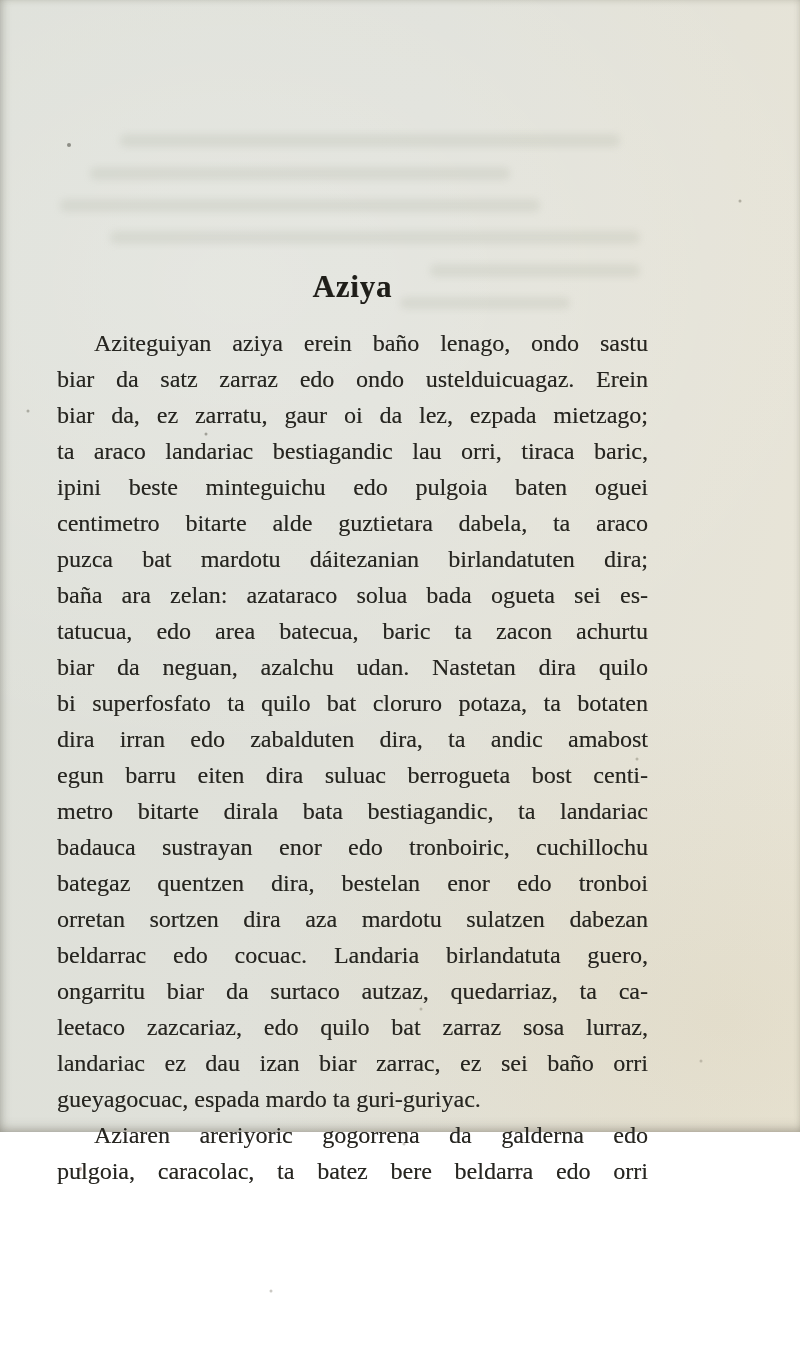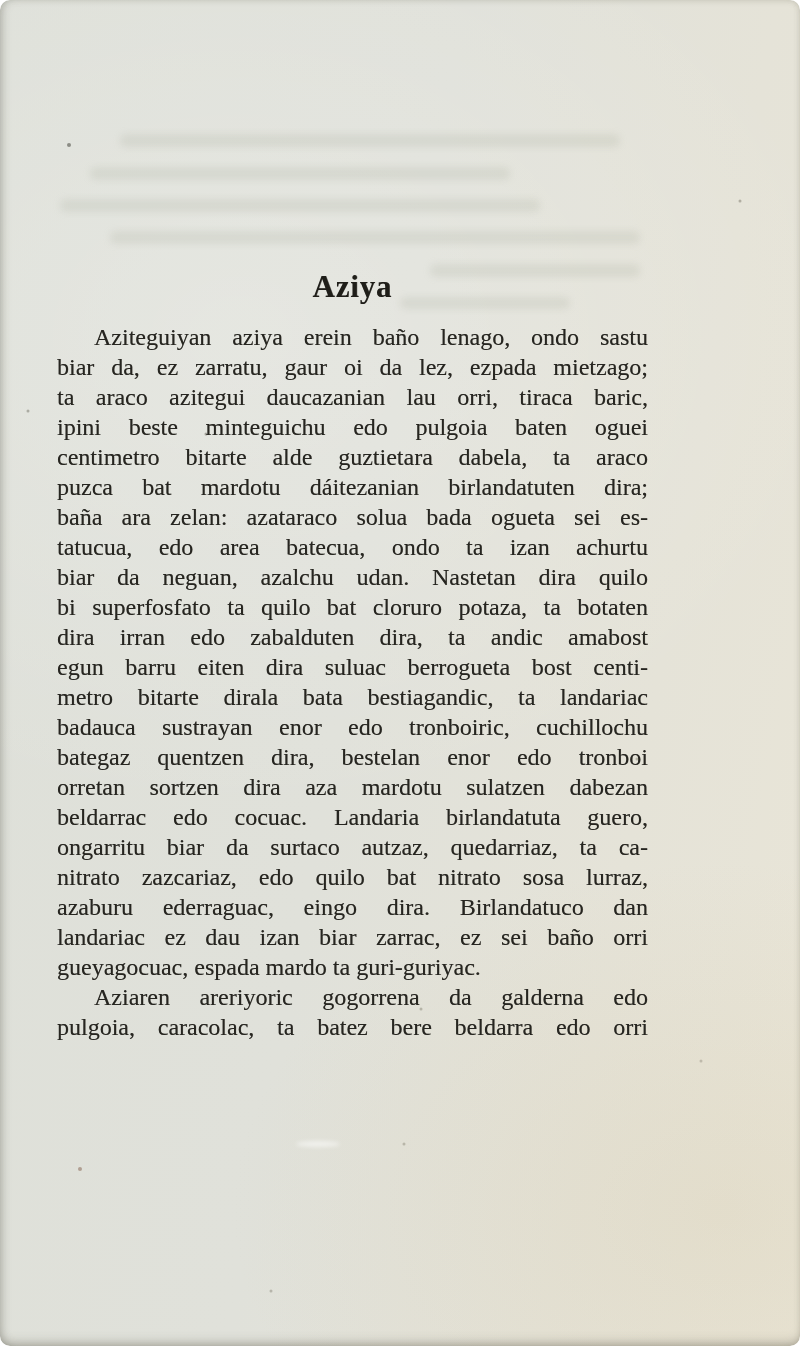--- a/index.html
+++ b/index.html
@@ -8,31 +8,30 @@
     width: 800px;
     height: 1346px;
     overflow: hidden;
     font-family: "Liberation Serif", "DejaVu Serif", serif;
   }
 
   
   .scan-page {
     position: relative;
     width: 800px;
-    height: 1346px;
+    height: 1132px;
     background:
       radial-gradient(ellipse 900px 700px at 30% 25%, rgba(255,255,255,0.20), rgba(255,255,255,0) 70%),
       radial-gradient(ellipse 700px 500px at 90% 90%, rgba(210,196,160,0.22), rgba(210,196,160,0) 70%),
       linear-gradient(100deg, #dee0d9 0%, #e0e1da 45%, #e5e3d8 75%, #e9e5d7 100%);
     box-shadow:
       inset 6px 0 10px -4px rgba(110,108,96,0.35),
       inset 0 -8px 12px -6px rgba(100,96,82,0.45),
       inset 0 4px 8px -6px rgba(120,118,105,0.25),
       inset -3px 0 6px -4px rgba(140,135,118,0.25);
-    border-radius: 10px;
   }
 
   
   .ghost {
     position: absolute;
     border-radius: 6px;
     background: rgba(148,156,138,0.16);
     filter: blur(3.5px);
     pointer-events: none;
   }
@@ -89,20 +88,21 @@
     font-size: 24px;
     line-height: 30px;
     color: #262520;
     text-shadow: 0.25px 0.25px 0.35px rgba(40,38,32,0.45);
   }
 
   .text-block .line {
     text-align: justify;
     text-align-last: justify;
     white-space: normal;
+    margin-top: 6px;
   }
   .text-block .line.last {
     text-align-last: left;
   }
   .text-block .line.indent {
     text-indent: 37px;
   }
 </style>
 </head>
 <body>
@@ -116,38 +116,38 @@
   <div class="ghost" style="left:430px; top:264px; width:210px; height:13px;"></div>
   <div class="ghost" style="left:400px; top:297px; width:170px; height:12px;"></div>
 
   <div class="specks"></div>
   <div class="smudge"></div>
 
   <h1 class="page-title">Aziya</h1>
 
   <div class="text-block">
       <div class="line indent">Aziteguiyan aziya erein baño lenago, ondo sastu</div>
+      <div class="line">biar da satz zarraz edo ondo ustelduicuagaz. Erein</div>
       <div class="line">biar da, ez zarratu, gaur oi da lez, ezpada mietzago;</div>
-      <div class="line">ta araco azitegui daucazanian lau orri, tiraca baric,</div>
+      <div class="line">ta araco landariac bestiagandic lau orri, tiraca baric,</div>
       <div class="line">ipini beste minteguichu edo pulgoia baten oguei</div>
       <div class="line">centimetro bitarte alde guztietara dabela, ta araco</div>
       <div class="line">puzca bat mardotu dáitezanian birlandatuten dira;</div>
       <div class="line">baña ara zelan: azataraco solua bada ogueta sei es-</div>
-      <div class="line">tatucua, edo area batecua, ondo ta izan achurtu</div>
+      <div class="line">tatucua, edo area batecua, baric ta zacon achurtu</div>
       <div class="line">biar da neguan, azalchu udan. Nastetan dira quilo</div>
       <div class="line">bi superfosfato ta quilo bat cloruro potaza, ta botaten</div>
       <div class="line">dira irran edo zabalduten dira, ta andic amabost</div>
       <div class="line">egun barru eiten dira suluac berrogueta bost centi-</div>
       <div class="line">metro bitarte dirala bata bestiagandic, ta landariac</div>
       <div class="line">badauca sustrayan enor edo tronboiric, cuchillochu</div>
       <div class="line">bategaz quentzen dira, bestelan enor edo tronboi</div>
       <div class="line">orretan sortzen dira aza mardotu sulatzen dabezan</div>
       <div class="line">beldarrac edo cocuac. Landaria birlandatuta guero,</div>
       <div class="line">ongarritu biar da surtaco autzaz, quedarriaz, ta ca-</div>
-      <div class="line">nitrato zazcariaz, edo quilo bat nitrato sosa lurraz,</div>
-      <div class="line">azaburu ederraguac, eingo dira. Birlandatuco dan</div>
+      <div class="line">leetaco zazcariaz, edo quilo bat zarraz sosa lurraz,</div>
       <div class="line">landariac ez dau izan biar zarrac, ez sei baño orri</div>
       <div class="line last">gueyagocuac, espada mardo ta guri-guriyac.</div>
       <div class="line indent">Aziaren areriyoric gogorrena da galderna edo</div>
       <div class="line">pulgoia, caracolac, ta batez bere beldarra edo orri</div>
     </div>
 
 </div>
 
 </body></html>

